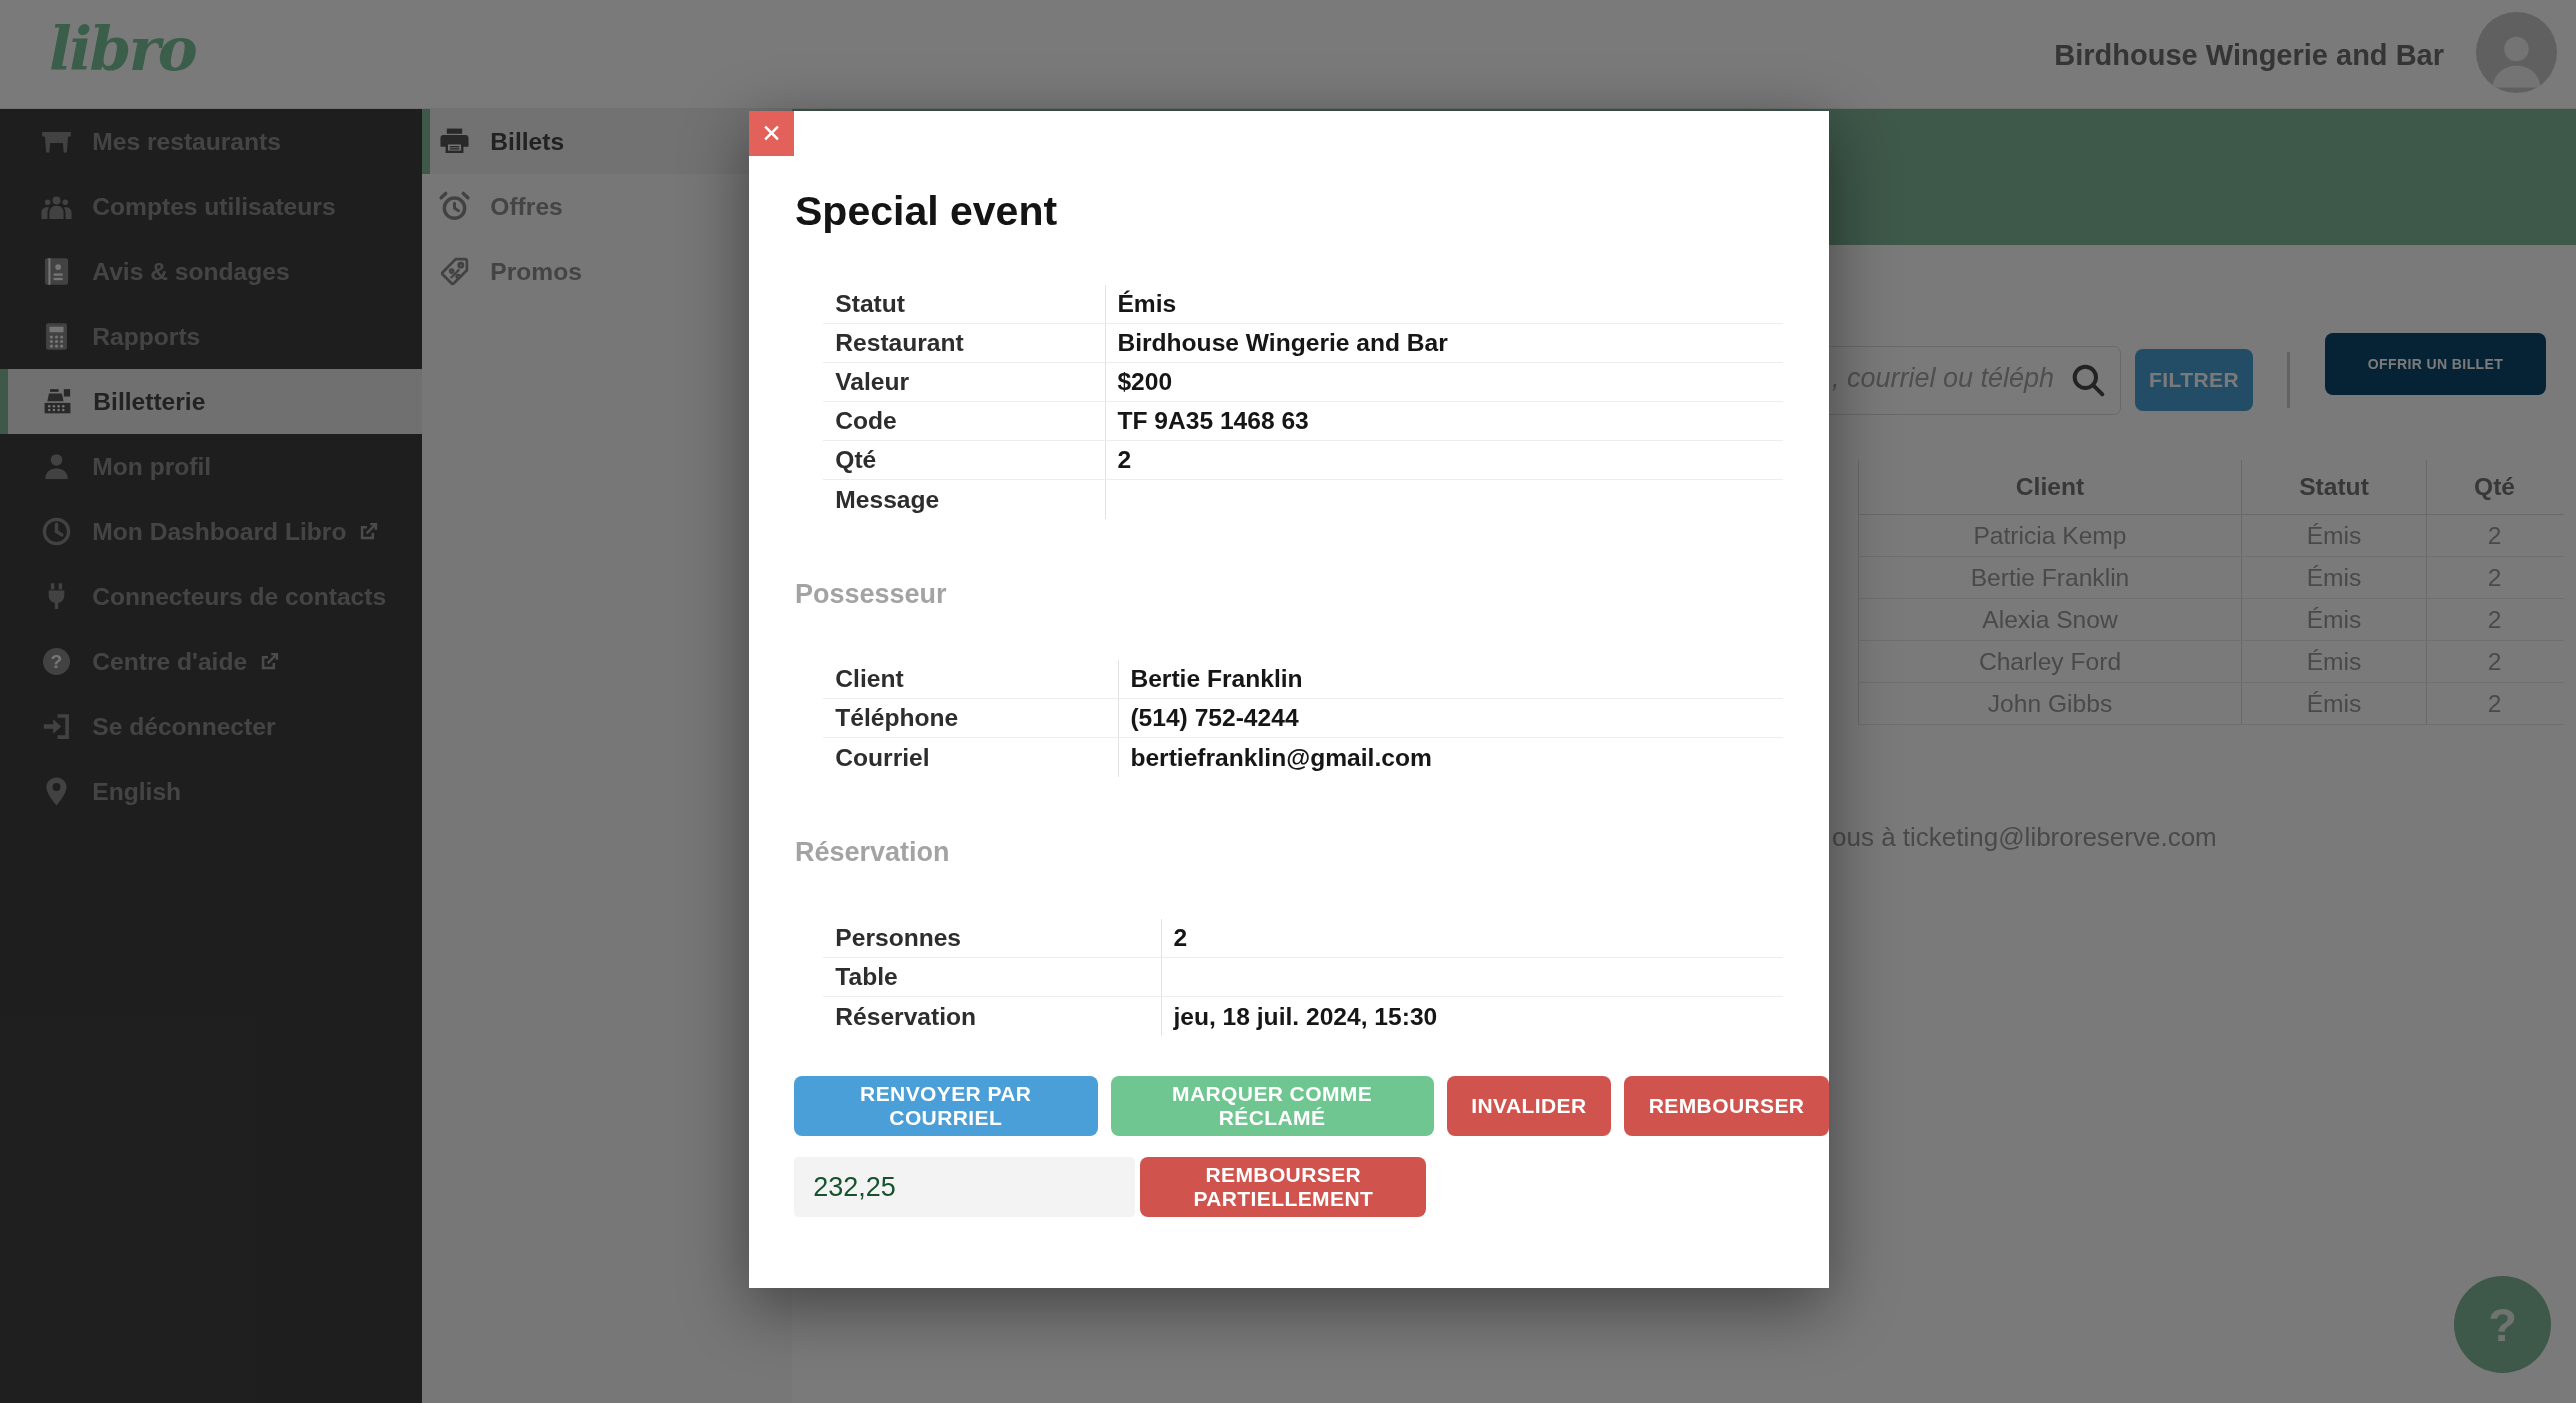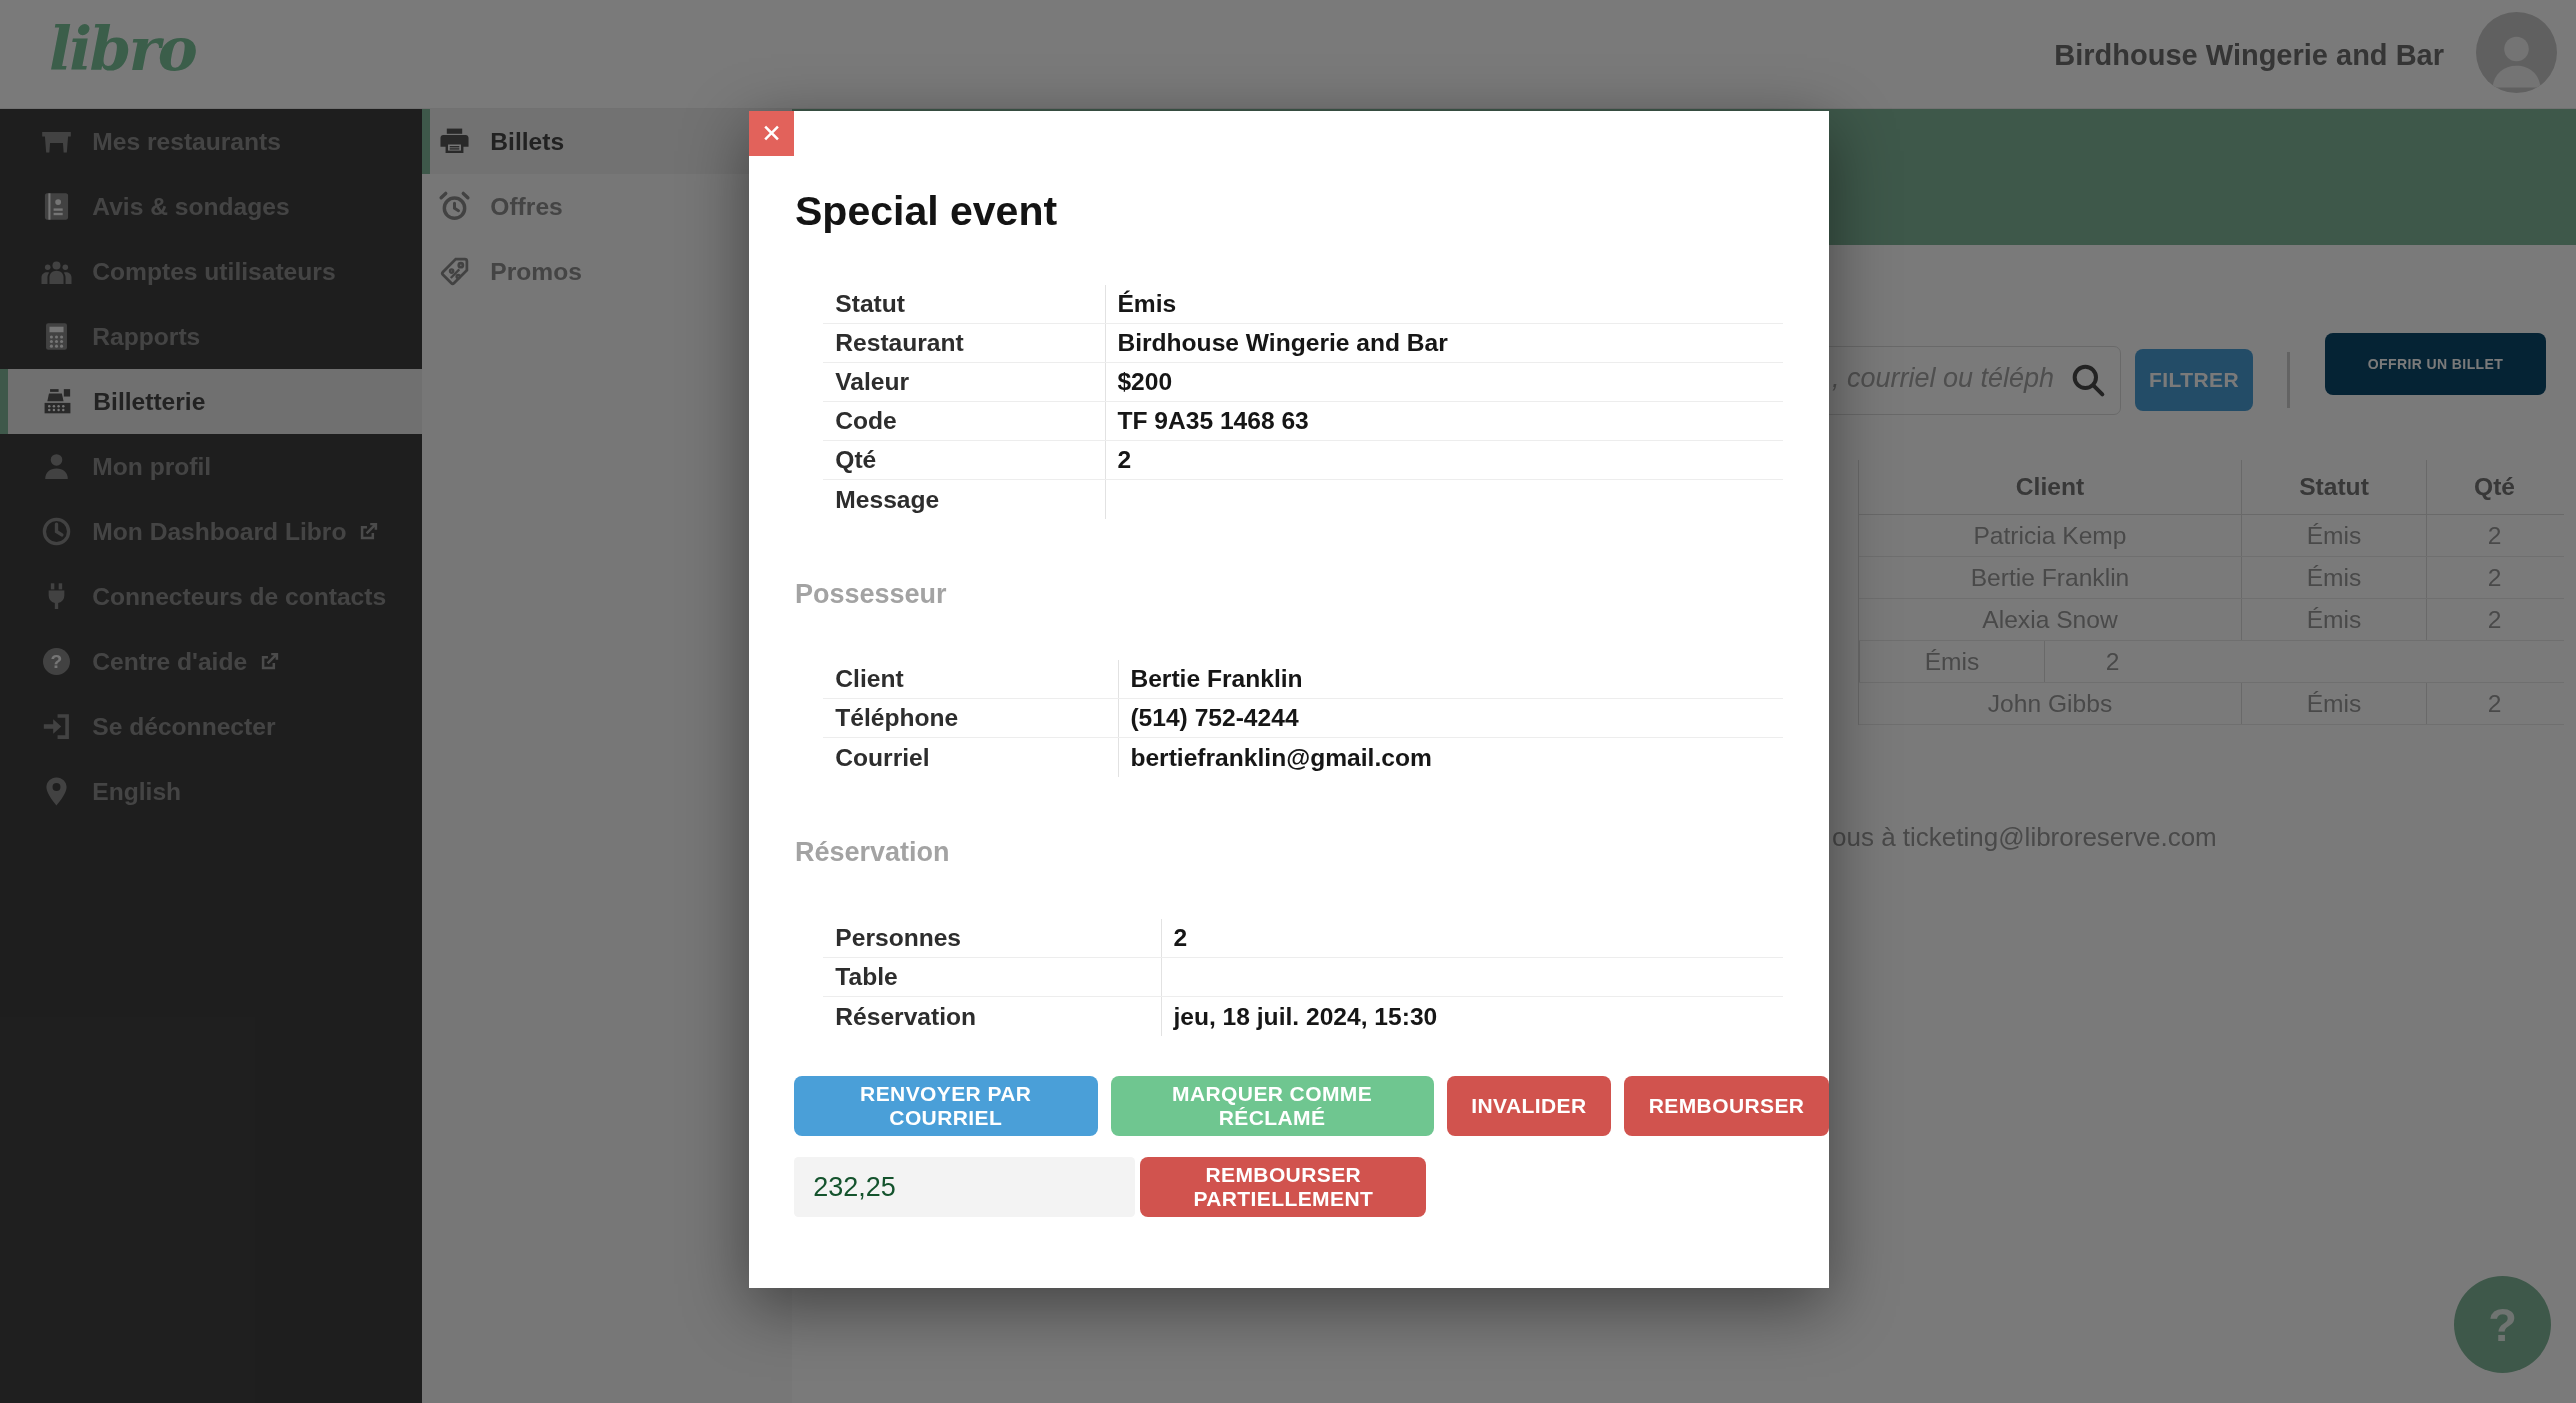--- a/index.html
+++ b/index.html
@@ -93,41 +93,41 @@
         <span class="ic">
           <svg viewBox="0 0 24 24" fill="currentColor">
             <path d="M1.6 5h20.8v3.4h-2l-.9 11.6h-2.3l-.5-7H7.3l-.5 7H4.5L3.6 8.4h-2z"></path>
           </svg>
         </span>
         <span class="lbl">Mes restaurants</span>
       </div>
     <div class="nav-item">
         <span class="ic">
           <svg viewBox="0 0 24 24" fill="currentColor">
-            <path d="M5.2 2.4h13.6c.9 0 1.6.7 1.6 1.6v16c0 .9-.7 1.6-1.6 1.6H5.2c-.9 0-1.6-.7-1.6-1.6V4c0-.9.7-1.6 1.6-1.6z"></path>
-            <rect x="6.1" y="2.4" width="1.5" height="19.2" fill="#f5f5f5"></rect>
-            <circle cx="13.2" cy="8.8" r="2.1" fill="#f5f5f5"></circle>
-            <rect x="9.9" y="13.4" width="6.6" height="1.7" fill="#f5f5f5"></rect>
-            <rect x="9.9" y="16.6" width="6.6" height="1.7" fill="#f5f5f5"></rect>
-          </svg>
-        </span>
-        <span class="lbl">Avis &amp; sondages</span>
-      </div>
-    <div class="nav-item">
-        <span class="ic">
-          <svg viewBox="0 0 24 24" fill="currentColor">
             <circle cx="5.6" cy="8.9" r="2"></circle>
             <circle cx="18.4" cy="8.9" r="2"></circle>
             <circle cx="12" cy="7.6" r="2.9"></circle>
             <path d="M12 11.4c2.9 0 5.1 2 5.1 4.9V21H6.9v-4.7c0-2.9 2.2-4.9 5.1-4.9z"></path>
             <path d="M5.2 12.6c.5 0 1 .1 1.5.3-.9 1-1.3 2.2-1.3 3.4V21H1.1v-4.8c0-2.1 1.9-3.6 4.1-3.6z"></path>
             <path d="M18.8 12.6c2.2 0 4.1 1.5 4.1 3.6V21h-4.3v-4.7c0-1.2-.4-2.4-1.3-3.4.5-.2 1-.3 1.5-.3z"></path>
           </svg>
         </span>
         <span class="lbl">Comptes utilisateurs</span>
+      </div>
+    <div class="nav-item">
+        <span class="ic">
+          <svg viewBox="0 0 24 24" fill="currentColor">
+            <path d="M5.2 2.4h13.6c.9 0 1.6.7 1.6 1.6v16c0 .9-.7 1.6-1.6 1.6H5.2c-.9 0-1.6-.7-1.6-1.6V4c0-.9.7-1.6 1.6-1.6z"></path>
+            <rect x="6.1" y="2.4" width="1.5" height="19.2" fill="#f5f5f5"></rect>
+            <circle cx="13.2" cy="8.8" r="2.1" fill="#f5f5f5"></circle>
+            <rect x="9.9" y="13.4" width="6.6" height="1.7" fill="#f5f5f5"></rect>
+            <rect x="9.9" y="16.6" width="6.6" height="1.7" fill="#f5f5f5"></rect>
+          </svg>
+        </span>
+        <span class="lbl">Avis &amp; sondages</span>
       </div>
     <div class="nav-item">
         <span class="ic">
           <svg viewBox="0 0 24 24" fill="currentColor">
             <rect x="4.4" y="2.4" width="15.2" height="19.2" rx="1.6"></rect>
             <rect x="6.9" y="4.9" width="10.2" height="4" fill="#f5f5f5"></rect>
             <g fill="#f5f5f5">
               <circle cx="8.3" cy="12.4" r="1.1"></circle>
               <circle cx="12" cy="12.4" r="1.1"></circle>
               <circle cx="15.7" cy="12.4" r="1.1"></circle>
@@ -293,20 +293,21 @@
         <div class="t-cell c1">Bertie Franklin</div>
         <div class="t-cell c2">Émis</div>
         <div class="t-cell c3">2</div>
       </div>
       <div class="t-row">
         <div class="t-cell c1">Alexia Snow</div>
         <div class="t-cell c2">Émis</div>
         <div class="t-cell c3">2</div>
       </div>
       <div class="t-row">
+        <div class="t-cell c1">Charley Ford</div>
         <div class="t-cell c2">Émis</div>
         <div class="t-cell c3">2</div>
       </div>
       <div class="t-row">
         <div class="t-cell c1">John Gibbs</div>
         <div class="t-cell c2">Émis</div>
         <div class="t-cell c3">2</div>
       </div>
     </div>
 

